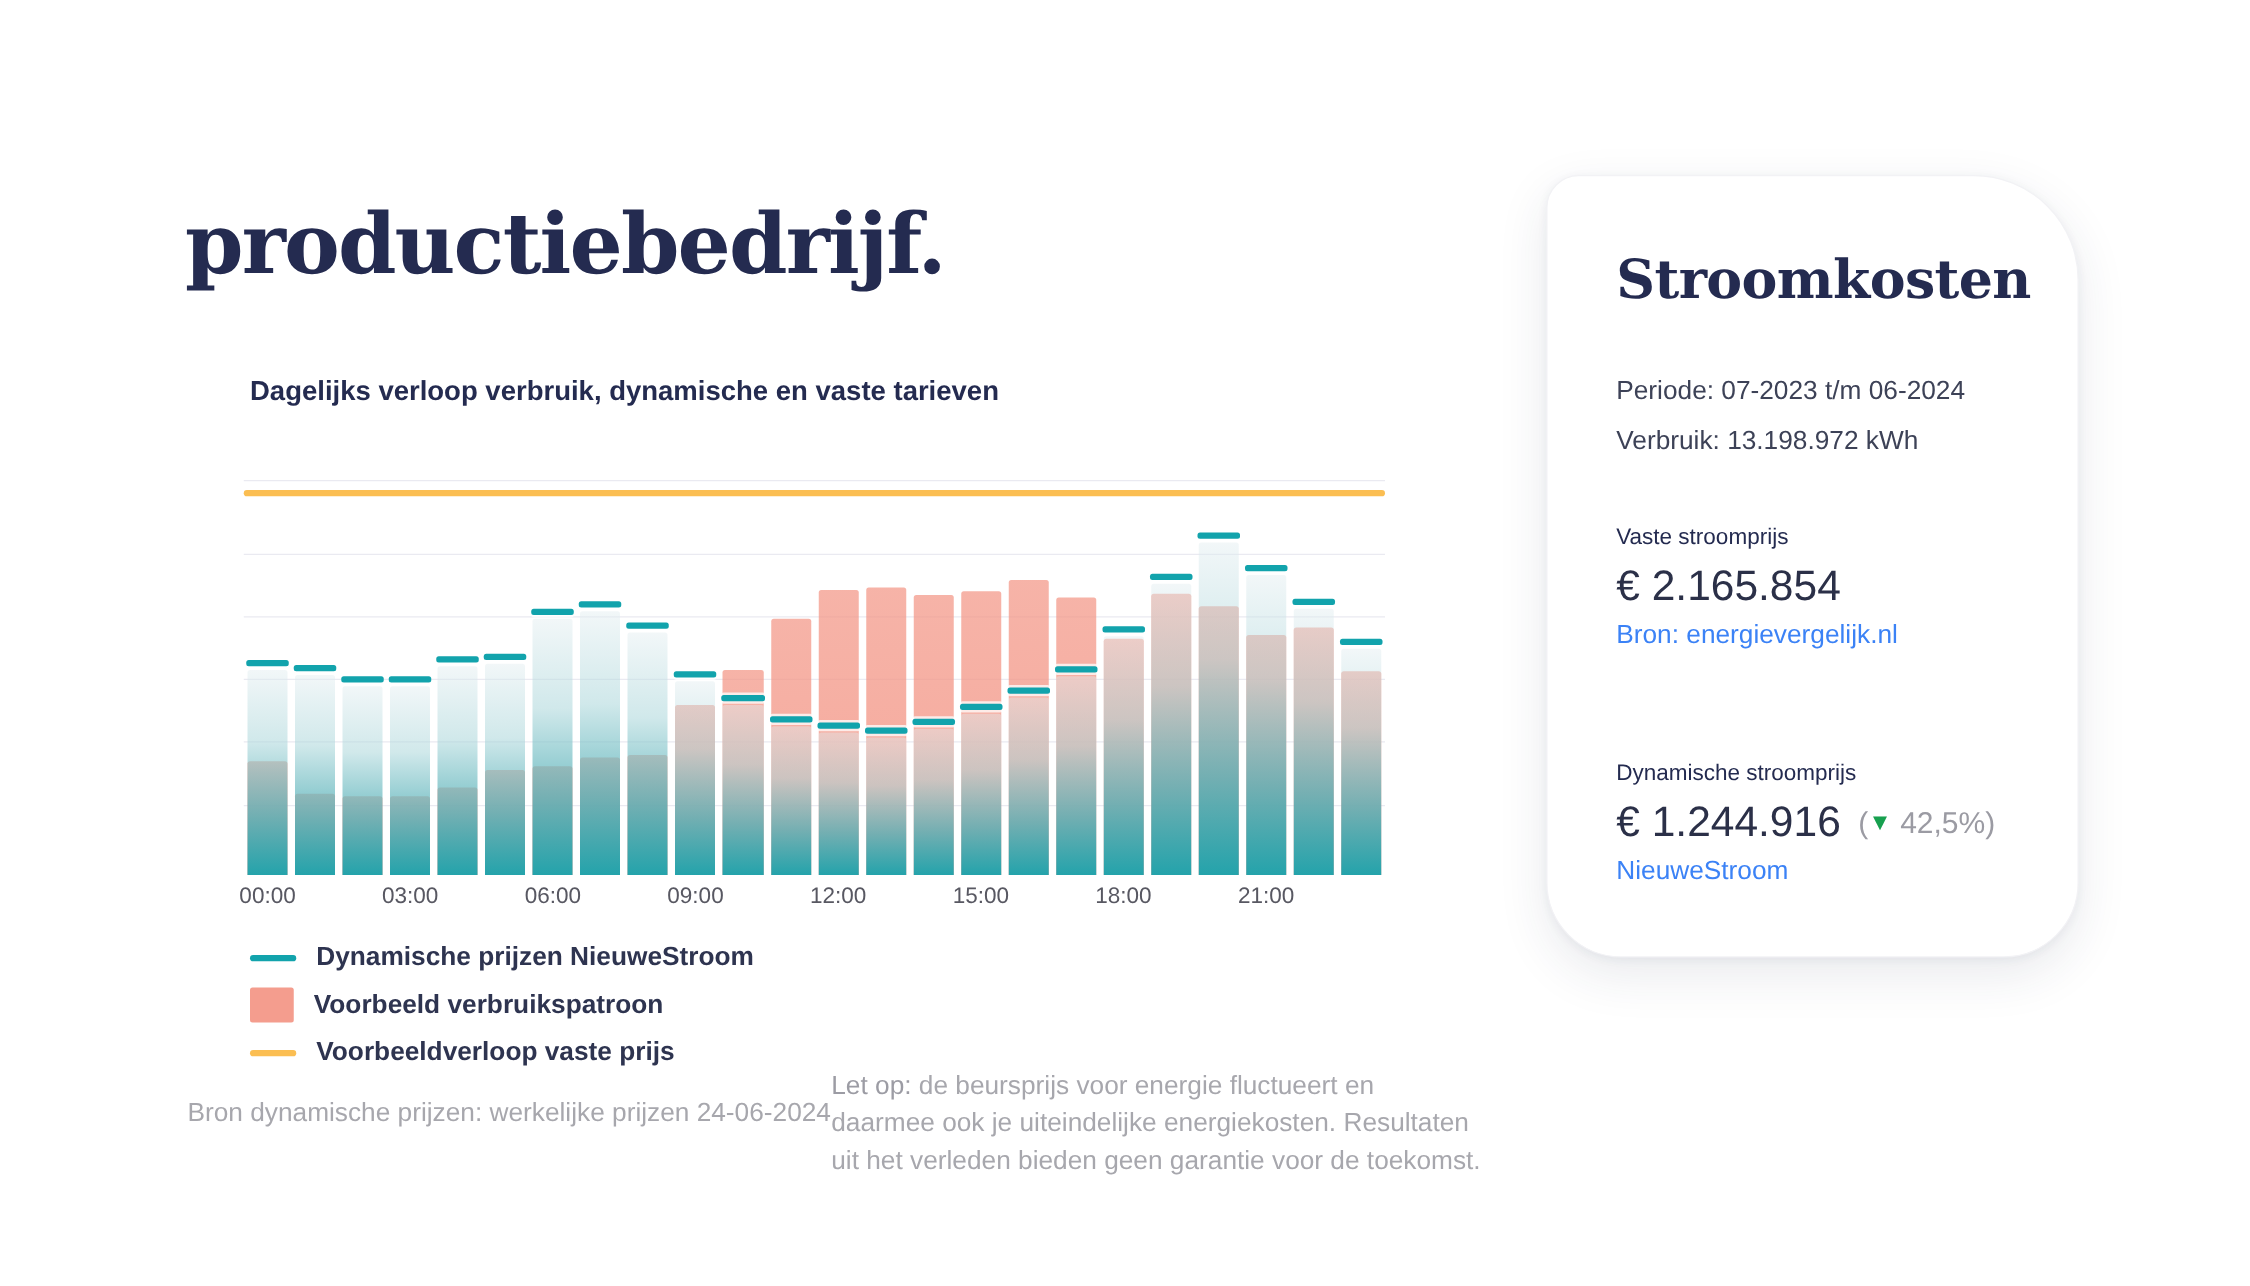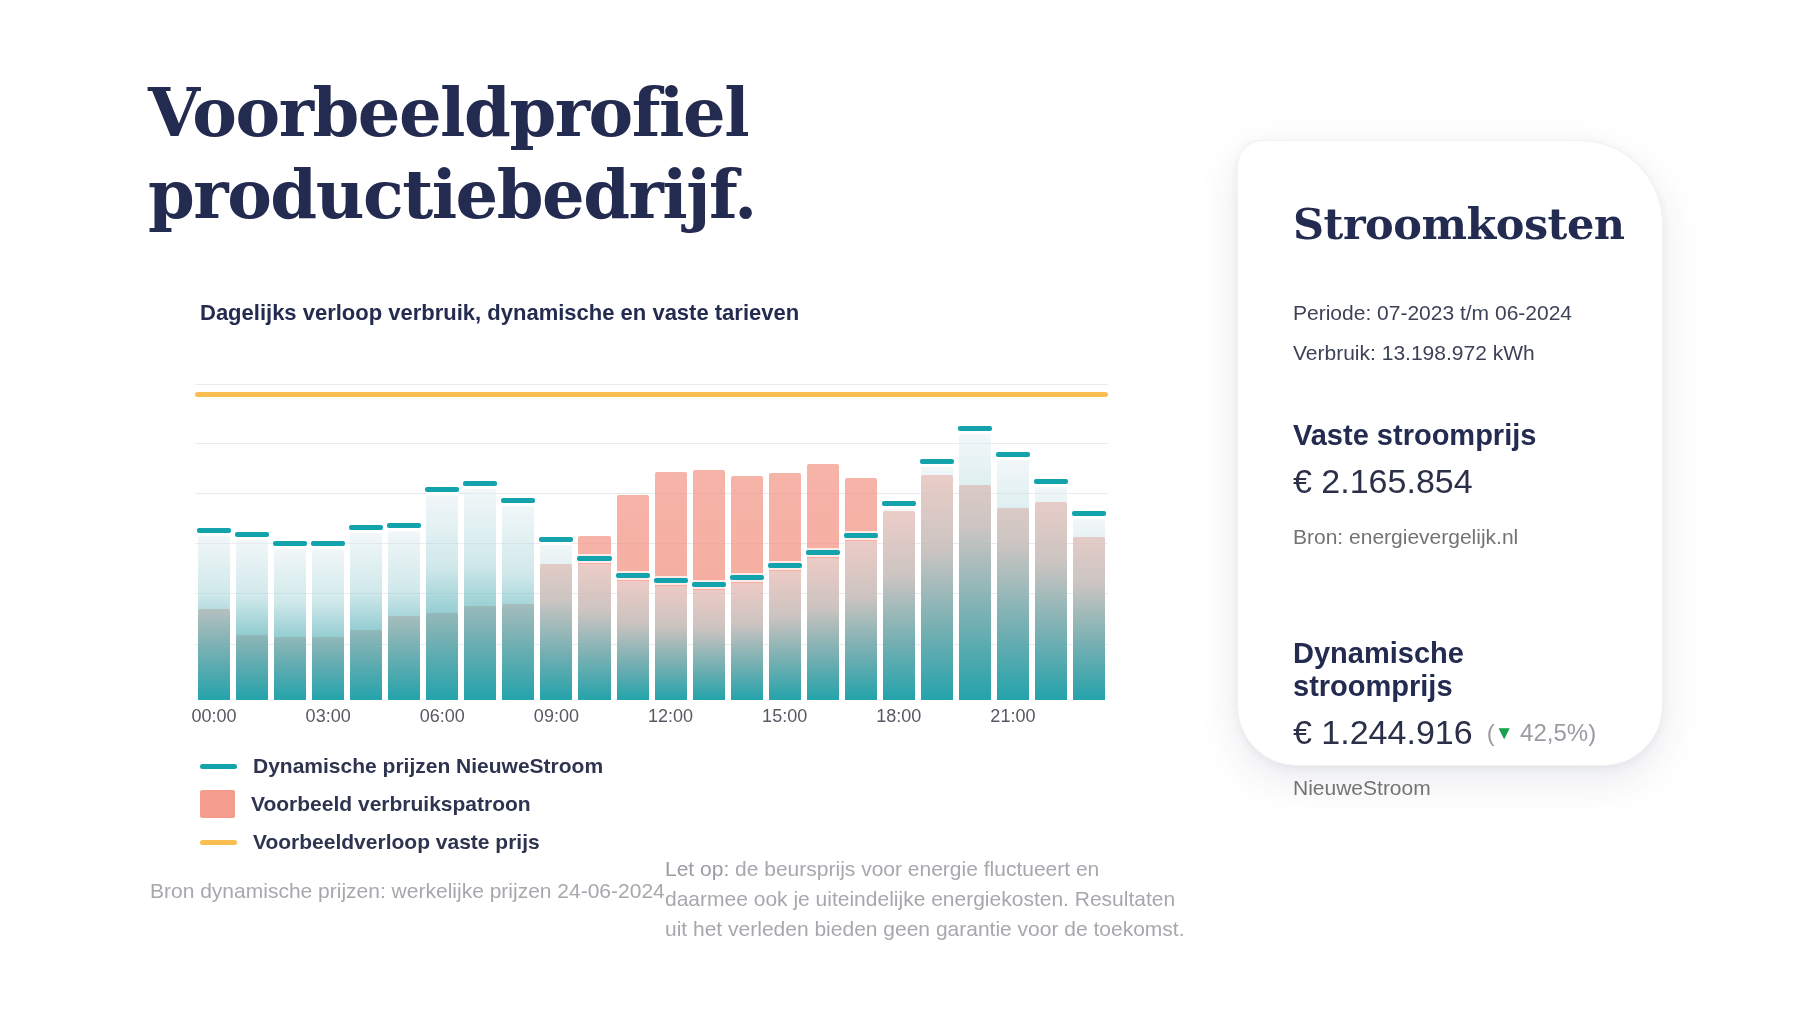--- a/index.html
+++ b/index.html
@@ -56,34 +56,34 @@
 
   
   .card{position:absolute;left:1237px;top:140px;width:426px;height:626px;
     background:#fff;border-radius:26px 84px 60px 60px;
     box-shadow:0 14px 40px rgba(40,50,80,0.10),0 2px 8px rgba(40,50,80,0.06);
     border:1px solid #f2f2f5;box-sizing:border-box;
     padding:58px 44px 0 55px;}
   .card-title{margin:0;font-family:"DejaVu Serif",serif;font-weight:900;
     font-size:43px;color:#242b50;letter-spacing:-0.5px;}
   .card-meta{margin-top:44px;font-size:21px;color:#3d4257;line-height:1.9;}
-  .price-label{font-size:29px;font-weight:bold;color:#242b50;}
+  .price-label{font-size:18px;font-weight:normal;color:#242b50;}
   .price-value{font-size:34px;color:#2b3048;margin-top:10px;}
-  .price-source{font-size:21px;color:#737373;margin-top:24px;}
+  .price-source{font-size:21px;color:#3b82f6;margin-top:7px;}
   .block-fixed{margin-top:46px;}
   .block-dynamic{margin-top:88px;}
   .value-row{display:flex;align-items:center;gap:14px;}
   .delta{font-size:24px;color:#9b9ba3;white-space:nowrap;}
   .delta .tri{color:#17a04f;font-size:19px;vertical-align:2px;}
 </style>
 </head>
 <body>
 
 <h1 class="main-title">
-  <span>Voorbeeldprofiel</span><br>
+  <br>
   <span>productiebedrijf.</span>
 </h1>
 
 <div class="chart-heading">Dagelijks verloop verbruik, dynamische en vaste tarieven</div>
 
 <div class="plot">
   <div class="bars">
       <div class="slot">
         <div class="salmon" style="height: 26.5%;"></div>
         <div class="teal" style="height: 47.9%;"></div>

